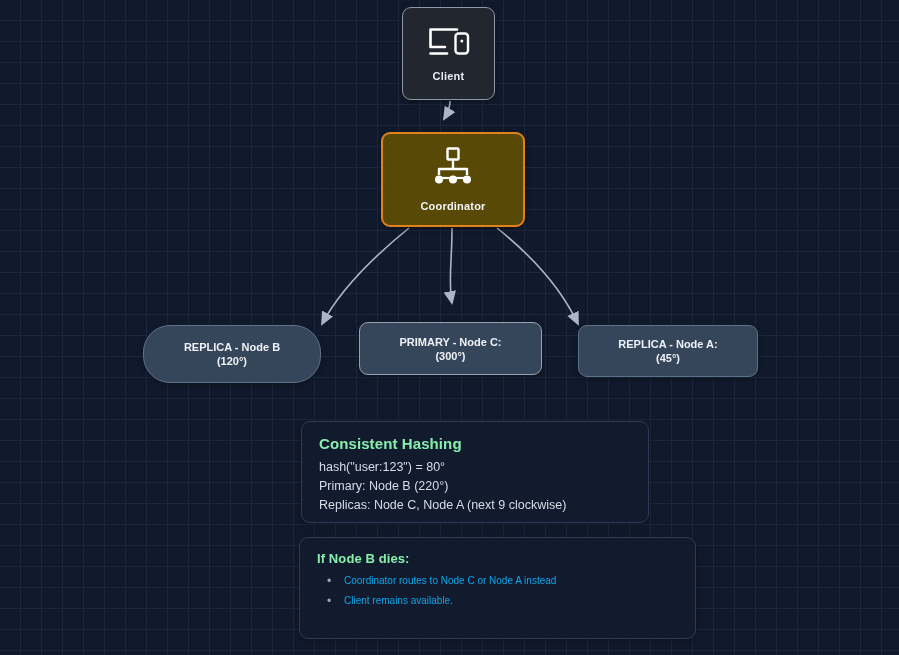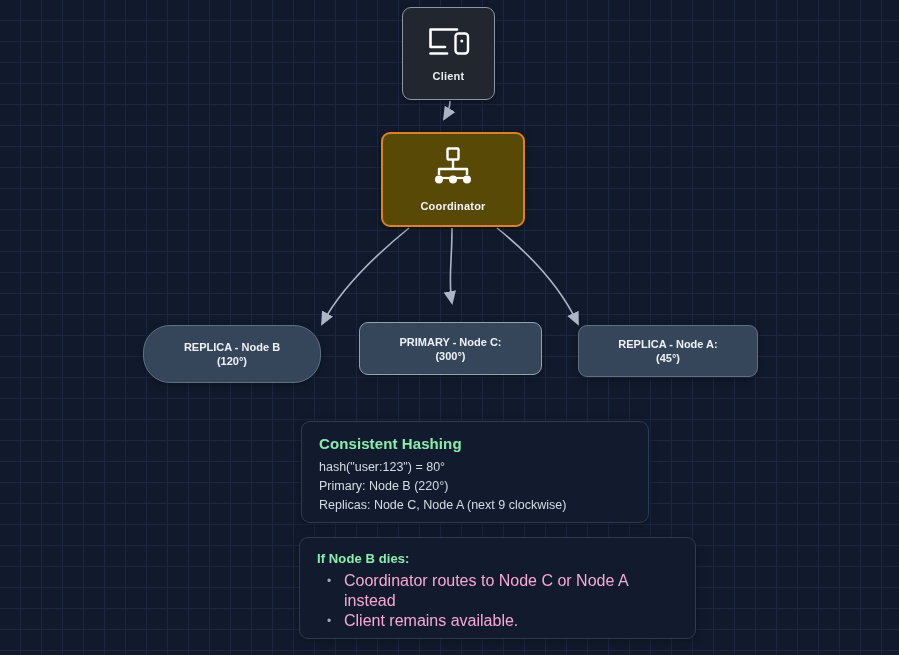--- a/index.html
+++ b/index.html
@@ -139,22 +139,22 @@
     line-height: 19px;
     white-space: pre;
   }
   .panel-list {
     margin: 0;
     padding: 0;
     list-style: none;
   }
   .panel-list li {
     position: relative;
-    font-size: 16px;
-    color: #f9a8d4;
+    font-size: 10px;
+    color: #0ea5e9;
     line-height: 20px;
     padding-left: 27px;
   }
   .panel-list li::before {
     content: "\2022";
     position: absolute;
     left: 10px;
     top: 0;
     color: #9aa6b8;
     font-size: 12px;

